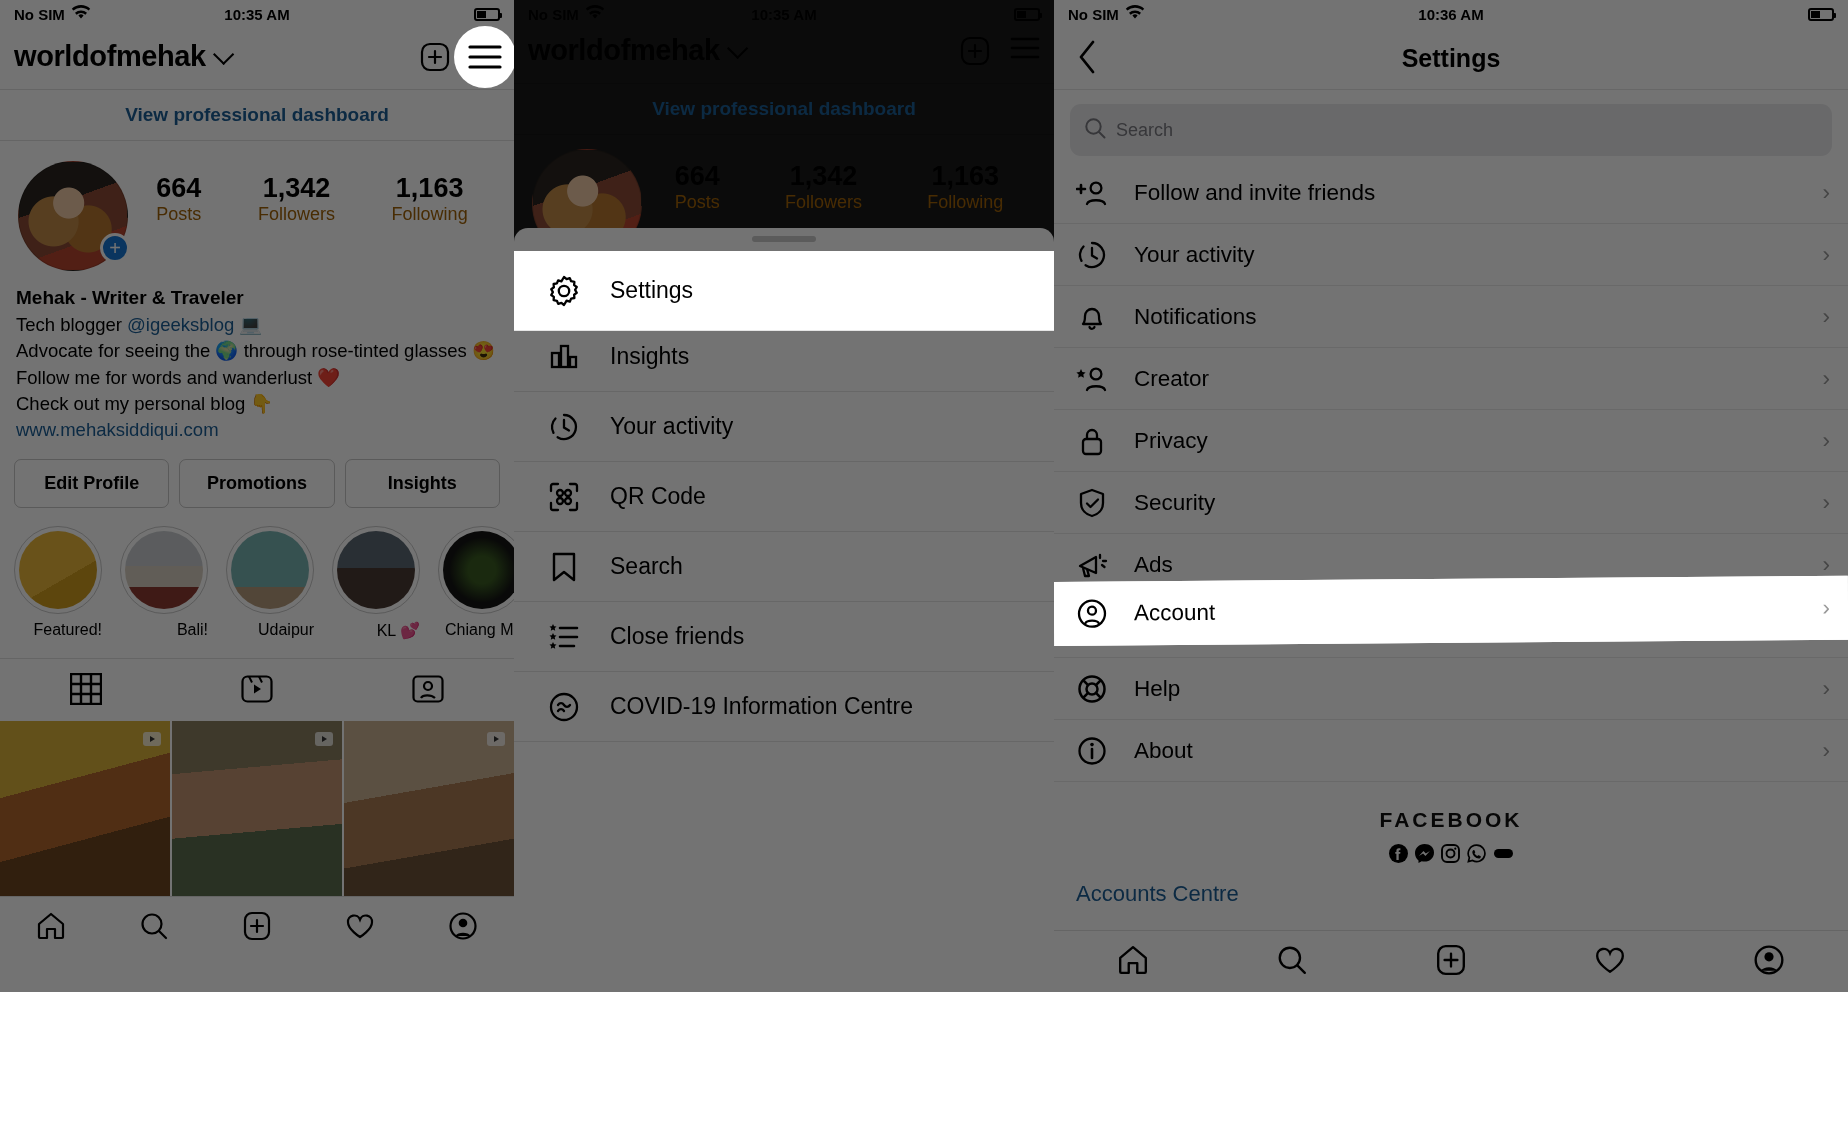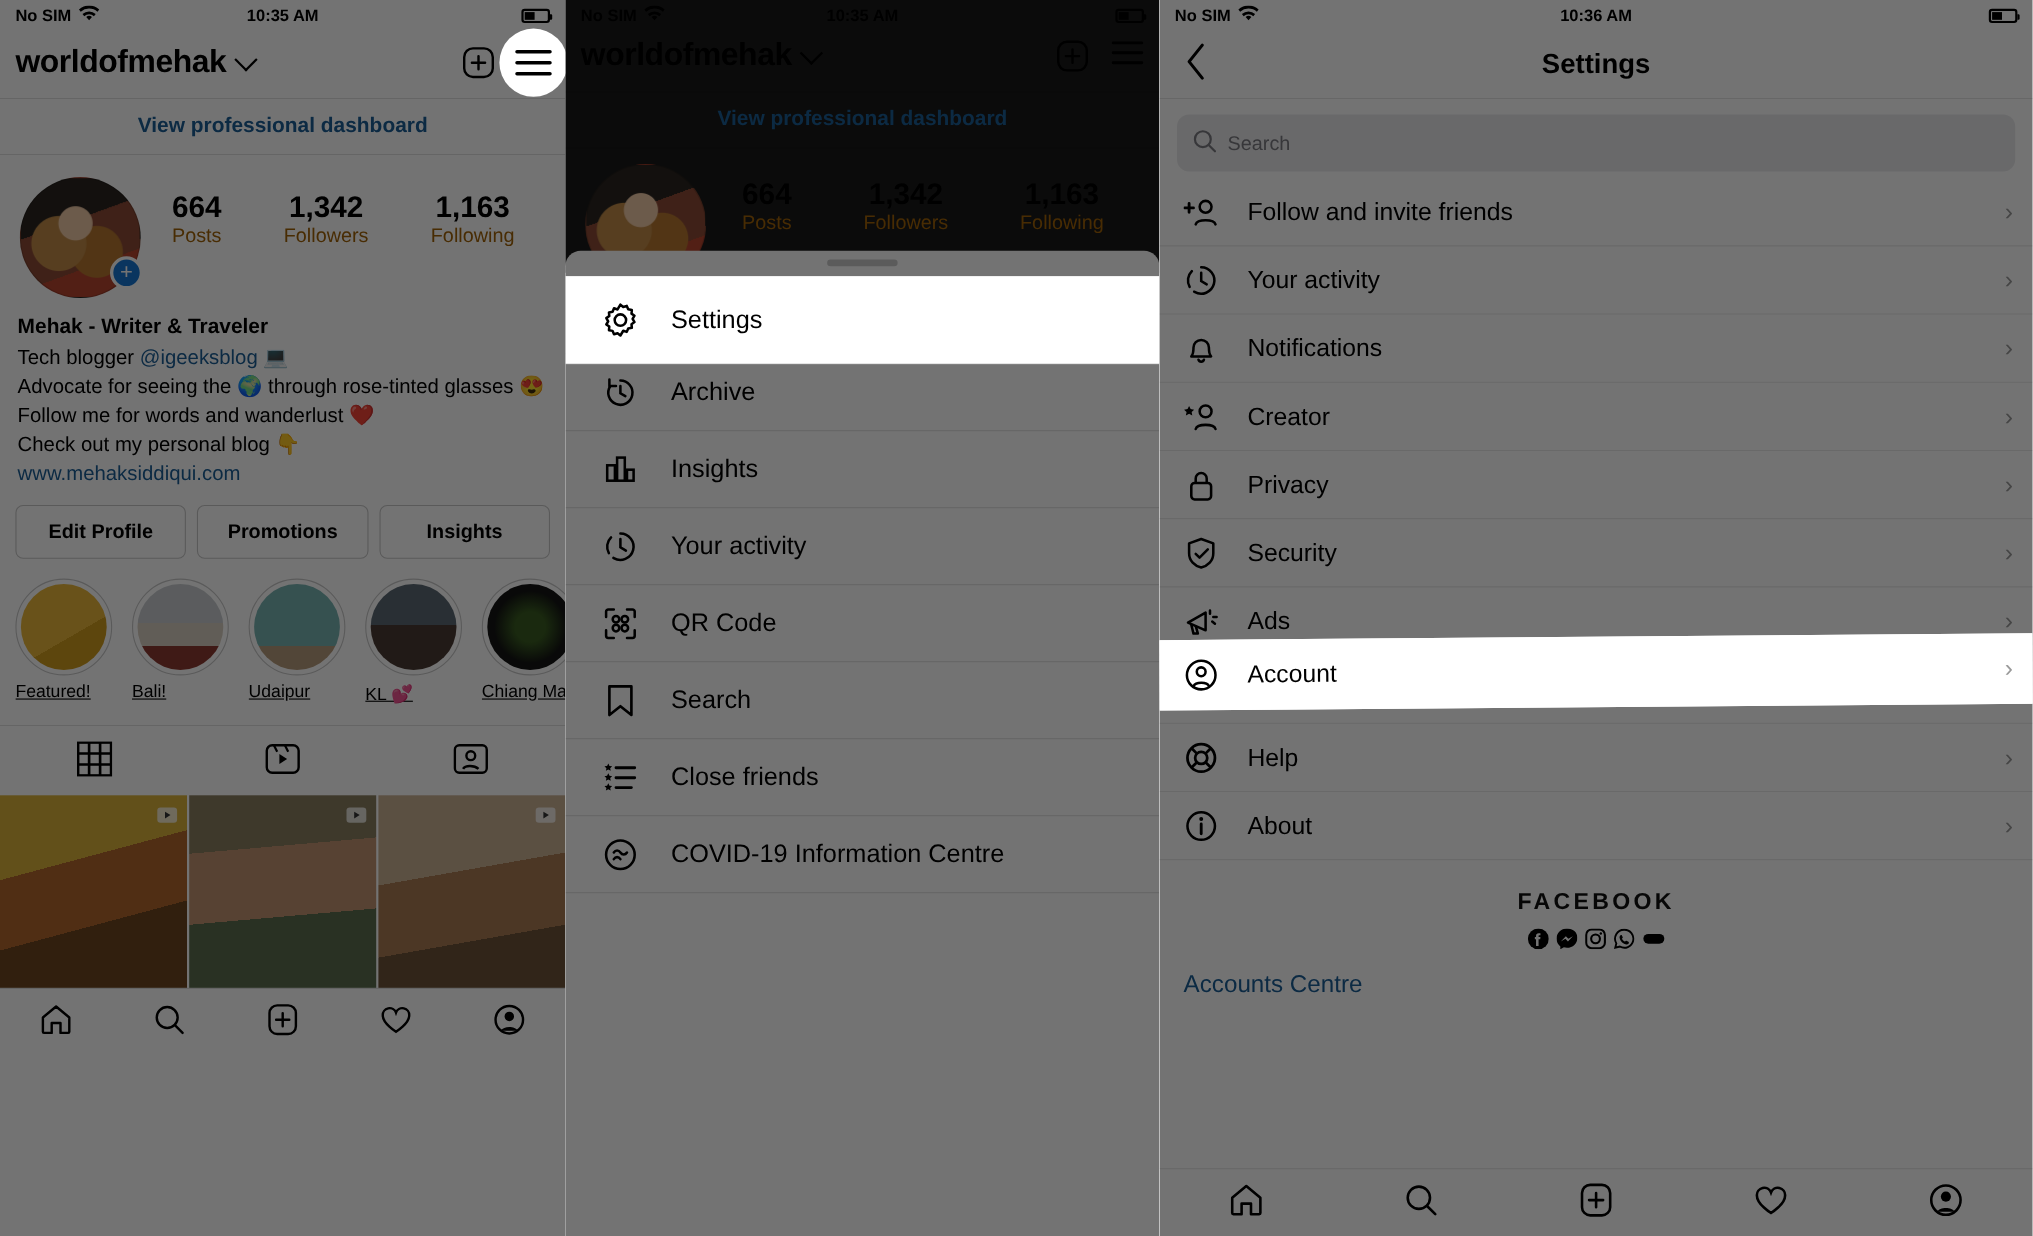--- a/index.html
+++ b/index.html
@@ -5,21 +5,21 @@
   * { box-sizing: border-box; margin: 0; padding: 0; }
   html, body {
     width: 1848px; height: 1124px;
     background: #ffffff;
     font-family: "Liberation Sans", sans-serif;
     overflow: hidden;
   }
   .stage { position: relative; width: 1848px; height: 1124px; display: flex; }
 
   
-  .panel { position: relative; height: 1124px; overflow: hidden; background: #fff; }
+  .panel { position: relative; height: 992px; overflow: hidden; background: #fff; }
   .panel.p1 { width: 514px; }
   .panel.p2 { width: 540px; }
   .panel.p3 { width: 794px; }
 
   
   .dim::after {
     content: ""; position: absolute; inset: 0;
     background: rgba(0,0,0,0.55);
     pointer-events: none;
   }
@@ -81,21 +81,21 @@
   .bio a, .bio .link { color:#1b5e96; }
 
   .action-row { display:flex; gap:10px; padding: 16px 14px 0 14px; }
   .act-btn {
     flex:1; border:1px solid rgba(0,0,0,0.22); border-radius:7px;
     text-align:center; padding:13px 4px; font-size:18px; font-weight:700; color:#000;
     white-space:nowrap;
   }
 
   .highlights { display:flex; gap:18px; padding: 18px 14px 0 14px; }
-  .hl { width:88px; flex:none; text-align:left;text-decoration:underline; }
+  .hl { width:88px; flex:none; text-align:right; }
   .hl .ring { width:88px;height:88px;border-radius:50%;border:1.5px solid rgba(0,0,0,0.22); padding:4px; }
   .hl .img { width:100%;height:100%;border-radius:50%; }
   .hl .cap { margin-top:7px; font-size:16px; color:#000; white-space:nowrap; overflow:hidden;}
   .hl1 .img { background: linear-gradient(150deg,#e8b63a 0 60%, #cf9b1e 60%); }
   .hl2 .img { background: linear-gradient(180deg,#c9cdd0 0 45%, #d8cec0 45% 72%, #8d3b32 72%); }
   .hl3 .img { background: linear-gradient(180deg,#79b3b2 0 72%, #b79c7d 72%); }
   .hl4 .img { background: linear-gradient(180deg,#5b6873 0 48%, #4b3a33 48%); }
   .hl5 .img { background: radial-gradient(circle at 50% 50%, #3a5c22 0 25%, #141414 60%); }
 
   .tabs { display:flex; border-top:1px solid rgba(0,0,0,0.12); margin-top:18px; }
@@ -416,30 +416,20 @@
       <div class="menu-item settings">
         <span class="mi-ic">
           <svg width="32" height="32" viewBox="0 0 32 32">
               <path d="M16 2l2.6 2.1 3.2-1 1.3 3.1 3.3.6-.3 3.3 2.7 1.9-1.7 2.9 1.7 2.9-2.7 1.9.3 3.3-3.3.6-1.3 3.1-3.2-1L16 30l-2.6-2.1-3.2 1-1.3-3.1-3.3-.6.3-3.3L3.2 20l1.7-2.9-1.7-2.9 2.7-1.9-.3-3.3 3.3-.6 1.3-3.1 3.2 1z" fill="none" stroke="#000" stroke-width="2.3" stroke-linejoin="round"></path>
               <circle cx="16" cy="16" r="5.2" fill="none" stroke="#000" stroke-width="2.3"></circle>
             </svg>
         </span>
         <span class="mi-lb">Settings</span>
       </div>
 
-      <div class="menu-item">
-        <span class="mi-ic">
-          <svg width="32" height="32" viewBox="0 0 32 32">
-              <path d="M16 5a11 11 0 1 1-9.3 5.1" fill="none" stroke="#000" stroke-width="2.3" stroke-linecap="round"></path>
-              <path d="M6 4v6h6" fill="none" stroke="#000" stroke-width="2.3" stroke-linecap="round" stroke-linejoin="round"></path>
-              <path d="M16 10v6.5l4.5 2.6" fill="none" stroke="#000" stroke-width="2.3" stroke-linecap="round"></path>
-            </svg>
-        </span>
-        <span class="mi-lb">Archive</span>
-      </div>
 
       <div class="menu-item">
         <span class="mi-ic">
           <svg width="32" height="32" viewBox="0 0 32 32">
               <rect x="4" y="12" width="7" height="14" fill="none" stroke="#000" stroke-width="2.3"></rect>
               <rect x="13" y="5" width="7" height="21" fill="none" stroke="#000" stroke-width="2.3"></rect>
               <rect x="22" y="16" width="6" height="10" fill="none" stroke="#000" stroke-width="2.3"></rect>
             </svg>
         </span>
         <span class="mi-lb">Insights</span>

